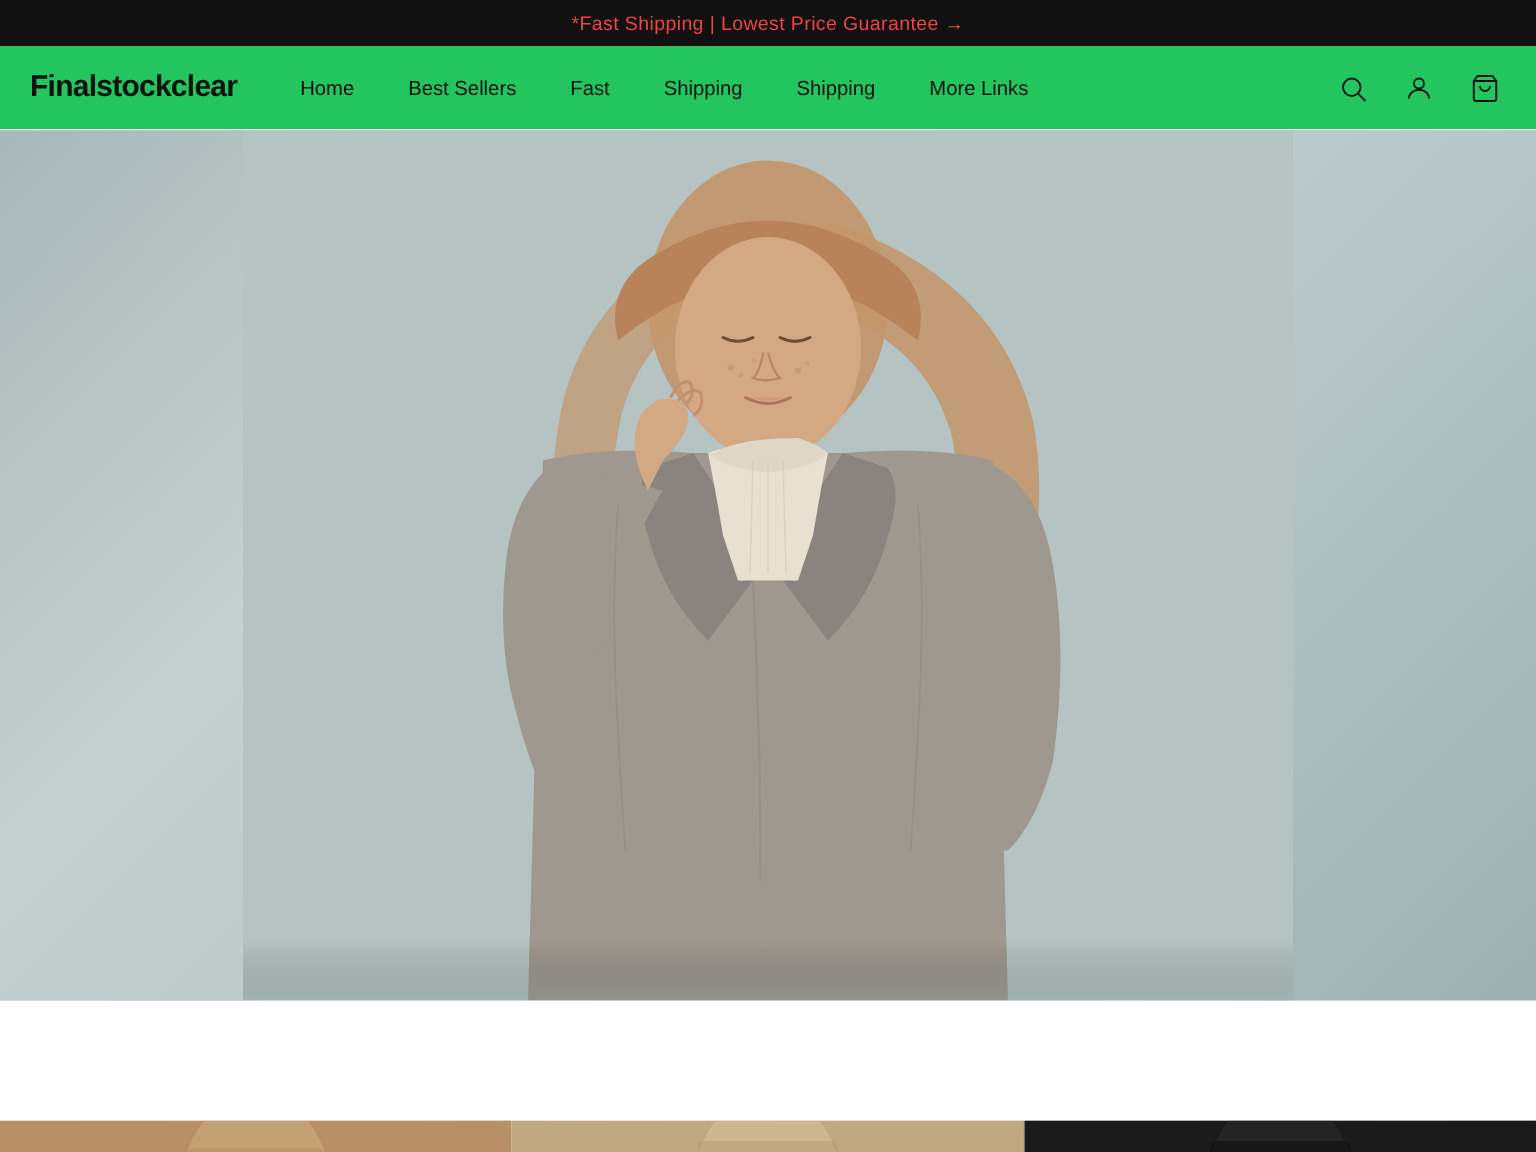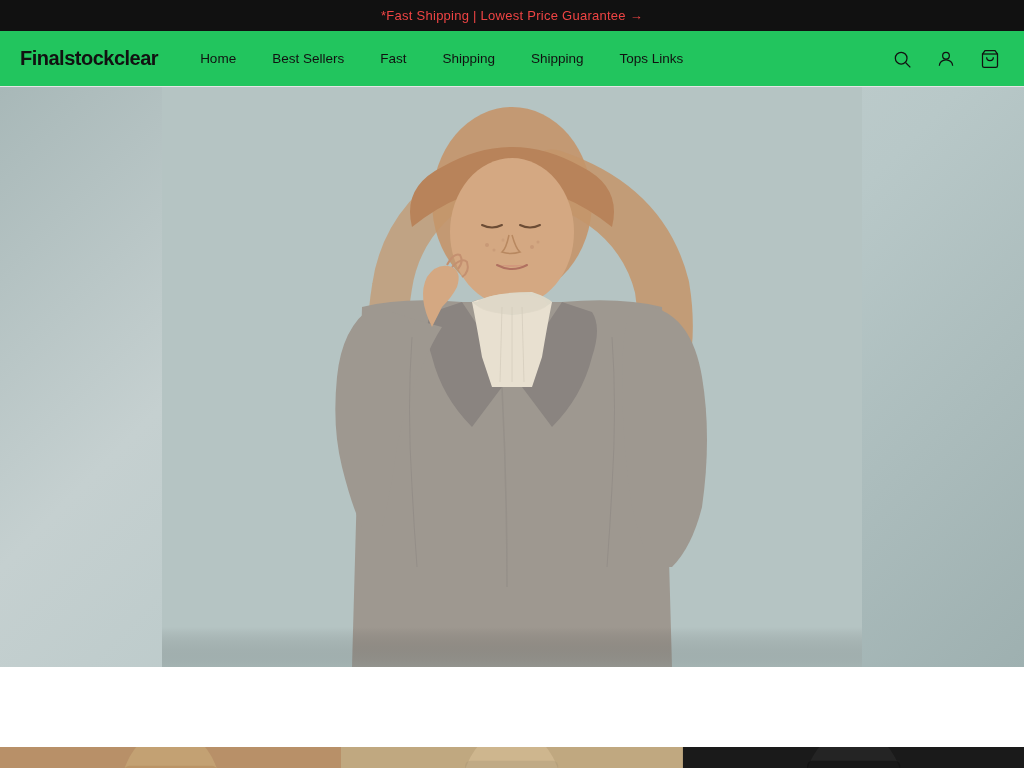--- a/index.html
+++ b/index.html
@@ -156,21 +156,21 @@
 
 <header class="header">
   <div class="logo">Finalstockclear</div>
 
   <nav class="nav">
     <a class="nav-item">Home</a>
     <a class="nav-item">Best Sellers</a>
     <a class="nav-item">Fast</a>
     <a class="nav-item">Shipping</a>
     <a class="nav-item">Shipping</a>
-    <a class="nav-item">Tops Links</a>
+    <a class="nav-item">More Links</a>
   </nav>
 
   <div class="header-icons">
     <div class="header-icon">
       <svg viewBox="0 0 24 24" xmlns="http://www.w3.org/2000/svg">
         <circle cx="11" cy="11" r="7"></circle>
         <line x1="16.5" y1="16.5" x2="22" y2="22"></line>
       </svg>
     </div>
     <div class="header-icon">

